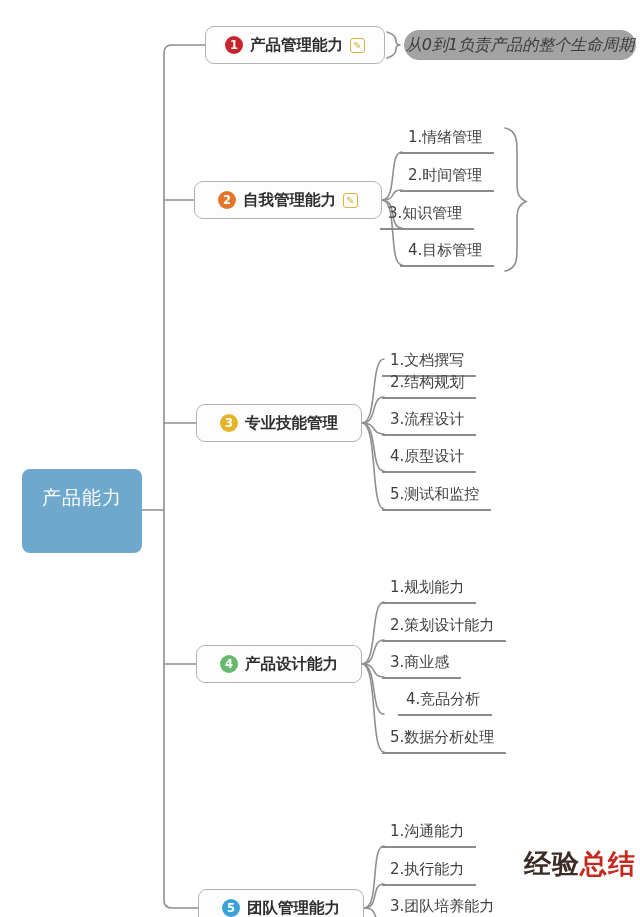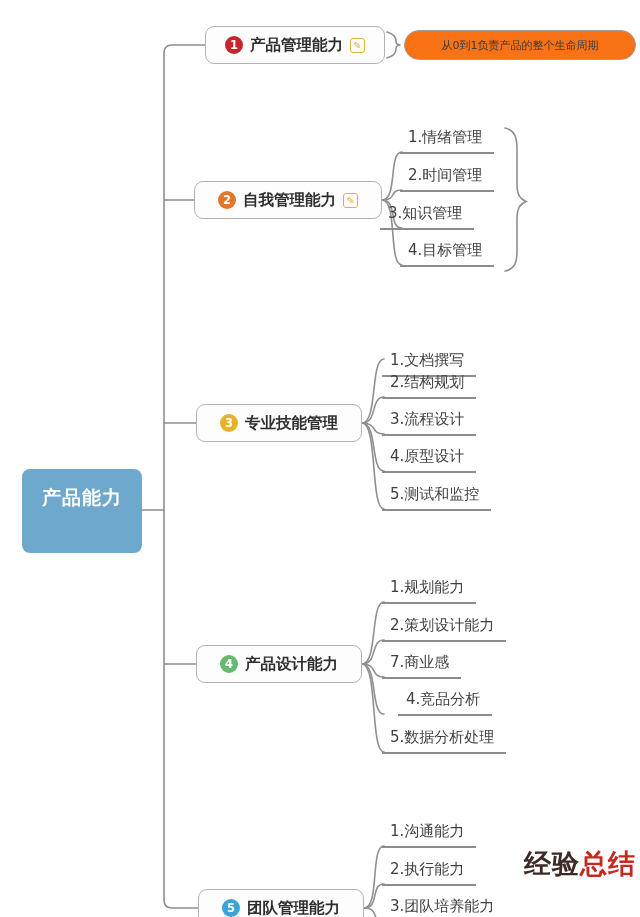--- a/index.html
+++ b/index.html
@@ -8,26 +8,26 @@
   .lines{position:absolute;left:0;top:0;z-index:1;}
   .node{position:absolute;z-index:3;display:flex;align-items:center;justify-content:center;
         gap:7px;background:#fdfdfd;border:1.6px solid #b3b3b3;border-radius:9px;box-sizing:border-box;}
   .node .lbl{font-weight:bold;font-size:15.5px;color:#2e2e2e;white-space:nowrap;}
   .badge{width:18px;height:18px;border-radius:50%;color:#fff;font-size:11.5px;font-weight:bold;
          display:flex;align-items:center;justify-content:center;flex:0 0 auto;}
   .note-ic{width:15px;height:15px;border:1.5px solid #d9b445;border-radius:3px;box-sizing:border-box;
            display:flex;align-items:center;justify-content:center;font-size:10px;color:#d9b445;flex:0 0 auto;}
   .central{position:absolute;left:22px;top:469px;width:120px;height:84px;background:#6fa8cd;
            border-radius:8px;z-index:3;box-sizing:border-box;padding:14px 0 0 20px;}
-  .central div{color:#ffffff;font-weight:bold;font-size:19px;line-height:28px;letter-spacing:1px;}
+  .central div{color:#ffffff;font-weight:normal;font-size:19px;line-height:28px;letter-spacing:1px;}
   .st{position:absolute;z-index:2;height:27px;line-height:25px;font-size:15px;color:#3f3f3f;
       border-bottom:2px solid #8c8c8c;padding:0 12px 0 8px;white-space:nowrap;}
   .callout{position:absolute;left:404px;top:30px;width:232px;height:30px;z-index:3;
-           border:1.6px solid #9e9e9e;border-radius:16px;box-sizing:border-box;background:#f97316;
-           display:flex;align-items:center;justify-content:center;font-size:11px;color:#3a3a3a;white-space:nowrap;}
+           border:1.6px solid #9e9e9e;border-radius:16px;box-sizing:border-box;background:#a3a3a3;
+           display:flex;align-items:center;justify-content:center;font-size:16px;color:#3a3a3a;white-space:nowrap;font-style:italic;}
   .wm{position:absolute;right:4px;top:850px;z-index:5;text-align:right;line-height:1;}
   .wm .row1{font-size:27px;font-weight:bold;letter-spacing:1px;}
   .wm .row2{font-size:15.5px;font-weight:bold;margin-top:1px;}
 </style>
 </head>
 <body>
 
 <div class="stage">
 
   <svg class="lines" width="640" height="917" viewBox="0 0 640 917">
@@ -89,21 +89,21 @@
   <div class="st" style="left:382px;top:407px;">3.流程设计</div>
   <div class="st" style="left:382px;top:444px;">4.原型设计</div>
   <div class="st" style="left:382px;top:482px;">5.测试和监控</div>
 
   <div class="node" style="left:196px;top:645px;width:166px;height:38px;">
     <span class="badge" style="background: rgb(102, 185, 110);">4</span>
     <span class="lbl">产品设计能力</span>
   </div>
   <div class="st" style="left:382px;top:575px;">1.规划能力</div>
   <div class="st" style="left:382px;top:613px;">2.策划设计能力</div>
-  <div class="st" style="left:382px;top:650px;">7.商业感</div>
+  <div class="st" style="left:382px;top:650px;">3.商业感</div>
   <div class="st" style="left:398px;top:687px;">4.竞品分析</div>
   <div class="st" style="left:382px;top:725px;">5.数据分析处理</div>
 
   <div class="node" style="left:198px;top:889px;width:166px;height:38px;">
     <span class="badge" style="background: rgb(59, 163, 216);">5</span>
     <span class="lbl">团队管理能力</span>
   </div>
   <div class="st" style="left:382px;top:819px;">1.沟通能力</div>
   <div class="st" style="left:382px;top:857px;">2.执行能力</div>
   <div class="st" style="left:382px;top:894px;">3.团队培养能力</div>

